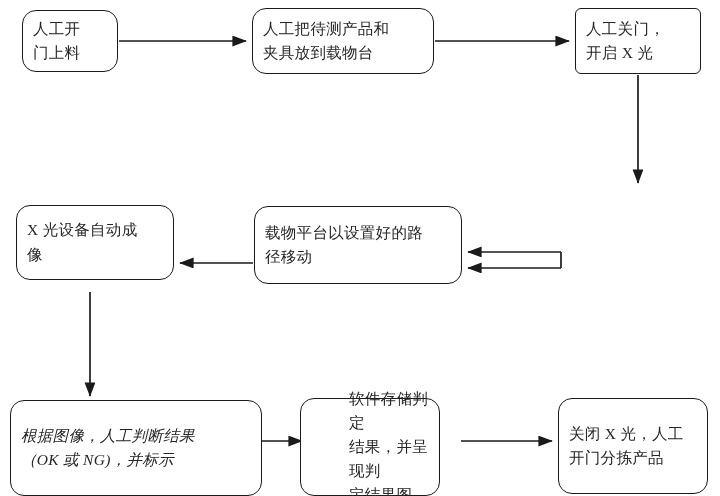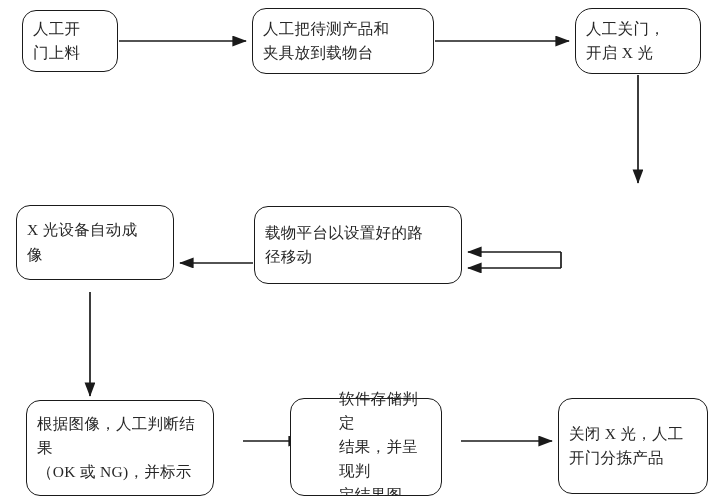--- a/index.html
+++ b/index.html
@@ -30,21 +30,21 @@
   .node-label {
     font-size: 15.5px;
     line-height: 1.55;
     color: #262626;
     letter-spacing: 0.3px;
     width: 100%;
     text-align: left;
     white-space: pre-line;
   }
   .node.sharp {
-    border-radius: 17px;
+    border-radius: 6px;
   }
   svg.edges {
     position: absolute;
     left: 0;
     top: 0;
     width: 720px;
     height: 496px;
     z-index: 1;
     pointer-events: none;
   }
@@ -118,26 +118,26 @@
   <div class="node" style="left: 254px; top: 206px; width: 208px; height: 78px; justify-content: center;">
     <div class="node-label">载物平台以设置好的路
 径移动</div>
   </div>
 
   <div class="node" style="left: 16px; top: 205px; width: 158px; height: 75px;">
     <div class="node-label">X 光设备自动成
 像</div>
   </div>
 
-  <div class="node" style="left: 26px; top: 400px; width: 188px; height: 96px;">
+  <div class="node" style="left: 10px; top: 400px; width: 252px; height: 96px; font-style: italic;">
     <div class="node-label">根据图像，人工判断结果
 （OK 或 NG)，并标示</div>
   </div>
 
-  <div class="node" style="left: 290px; top: 398px; width: 152px; height: 98px; padding-left: 48px;">
+  <div class="node" style="left: 300px; top: 398px; width: 140px; height: 98px; padding-left: 48px;">
     <div class="node-label">软件存储判定
 结果，并呈现判
 定结果图</div>
   </div>
 
   <div class="node" style="left: 558px; top: 398px; width: 150px; height: 96px; justify-content: center;">
     <div class="node-label">关闭 X 光，人工
 开门分拣产品</div>
   </div>
 

